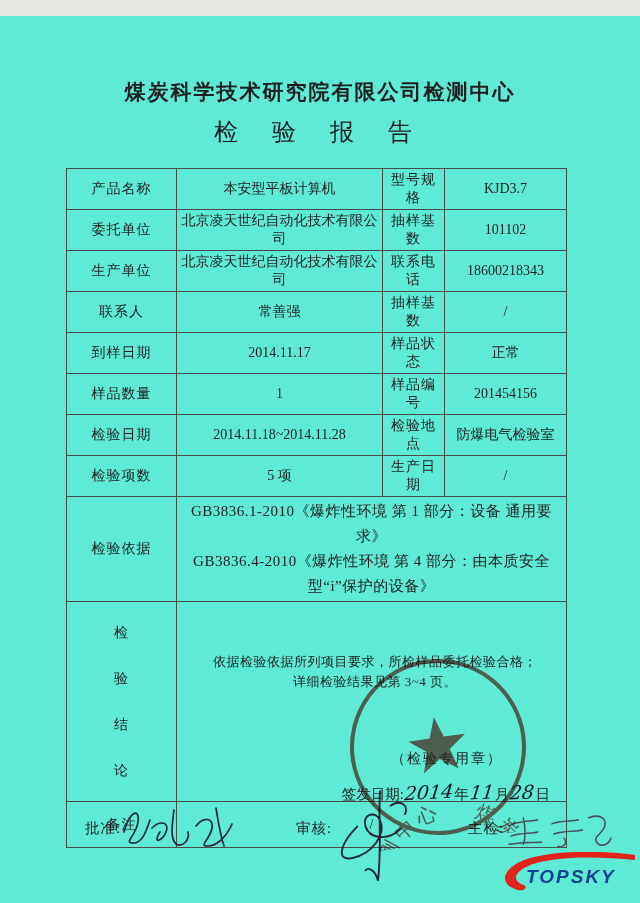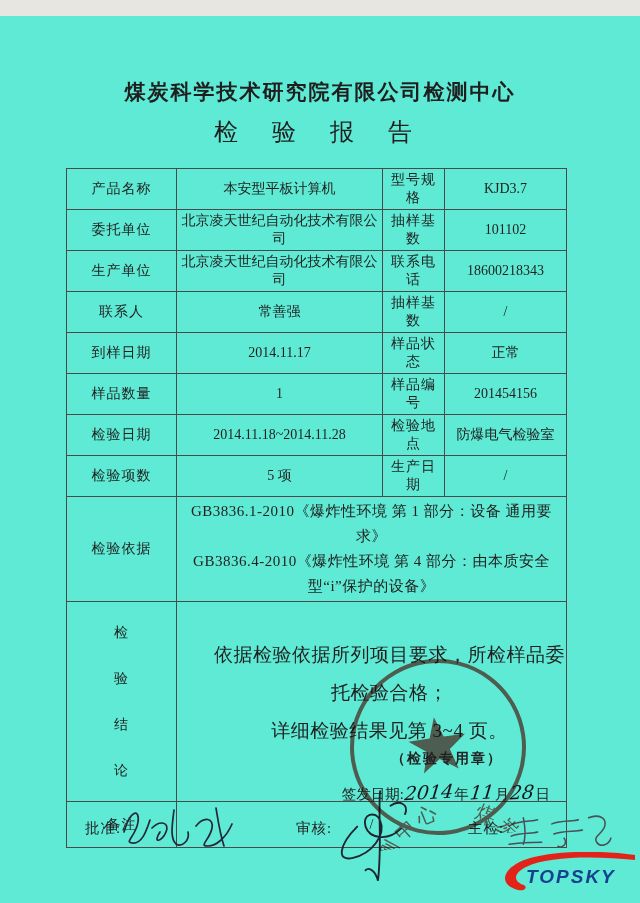--- a/index.html
+++ b/index.html
@@ -29,22 +29,22 @@
   }
   table.report td {
     border:1px solid #4a4a4a; font-size:14px; text-align:center;
     vertical-align:middle; padding:2px 4px; overflow:visible;
   }
   td.lbl { font-size:14.5px; letter-spacing:1px; }
   td.basis-cell { text-align:left; padding:6px 10px 6px 14px; }
   .basis-line { line-height:25px; font-size:15px; letter-spacing:0.5px; }
   td.vert-lbl { white-space:pre-line; line-height:46px; font-size:15px; padding-top:6px; }
   td.concl-cell { position:relative; text-align:left; }
-  .concl-text { position:absolute; left:36px; top:34px; font-size:19px; line-height:38px; letter-spacing:0.5px; }
-  .stamp-note { position:absolute; left:214px; top:148px; font-size:14px; letter-spacing:2px; color:#222; z-index:3;font-weight:bold; }
+  .concl-text { position:absolute; left:36px; top:50px; font-size:13px; line-height:20px; letter-spacing:0.5px; }
+  .stamp-note { position:absolute; left:214px; top:148px; font-size:14px; letter-spacing:2px; color:#222; z-index:3; }
   .issue-date { position:absolute; right:16px; top:179px; font-size:14.5px; z-index:3; white-space:nowrap; }
   .hw {
     font-family:"DejaVu Serif",serif; font-style:italic; font-size:19px;
     display:inline-block; transform:skewX(-9deg) rotate(-3deg);
     color:#15161f; margin:0 1px; font-weight:500;
   }
   .stamp-svg {
     position:absolute; left:166px; top:50px; z-index:2;
     opacity:0.82; mix-blend-mode:multiply; transform:rotate(-8deg);
   }

